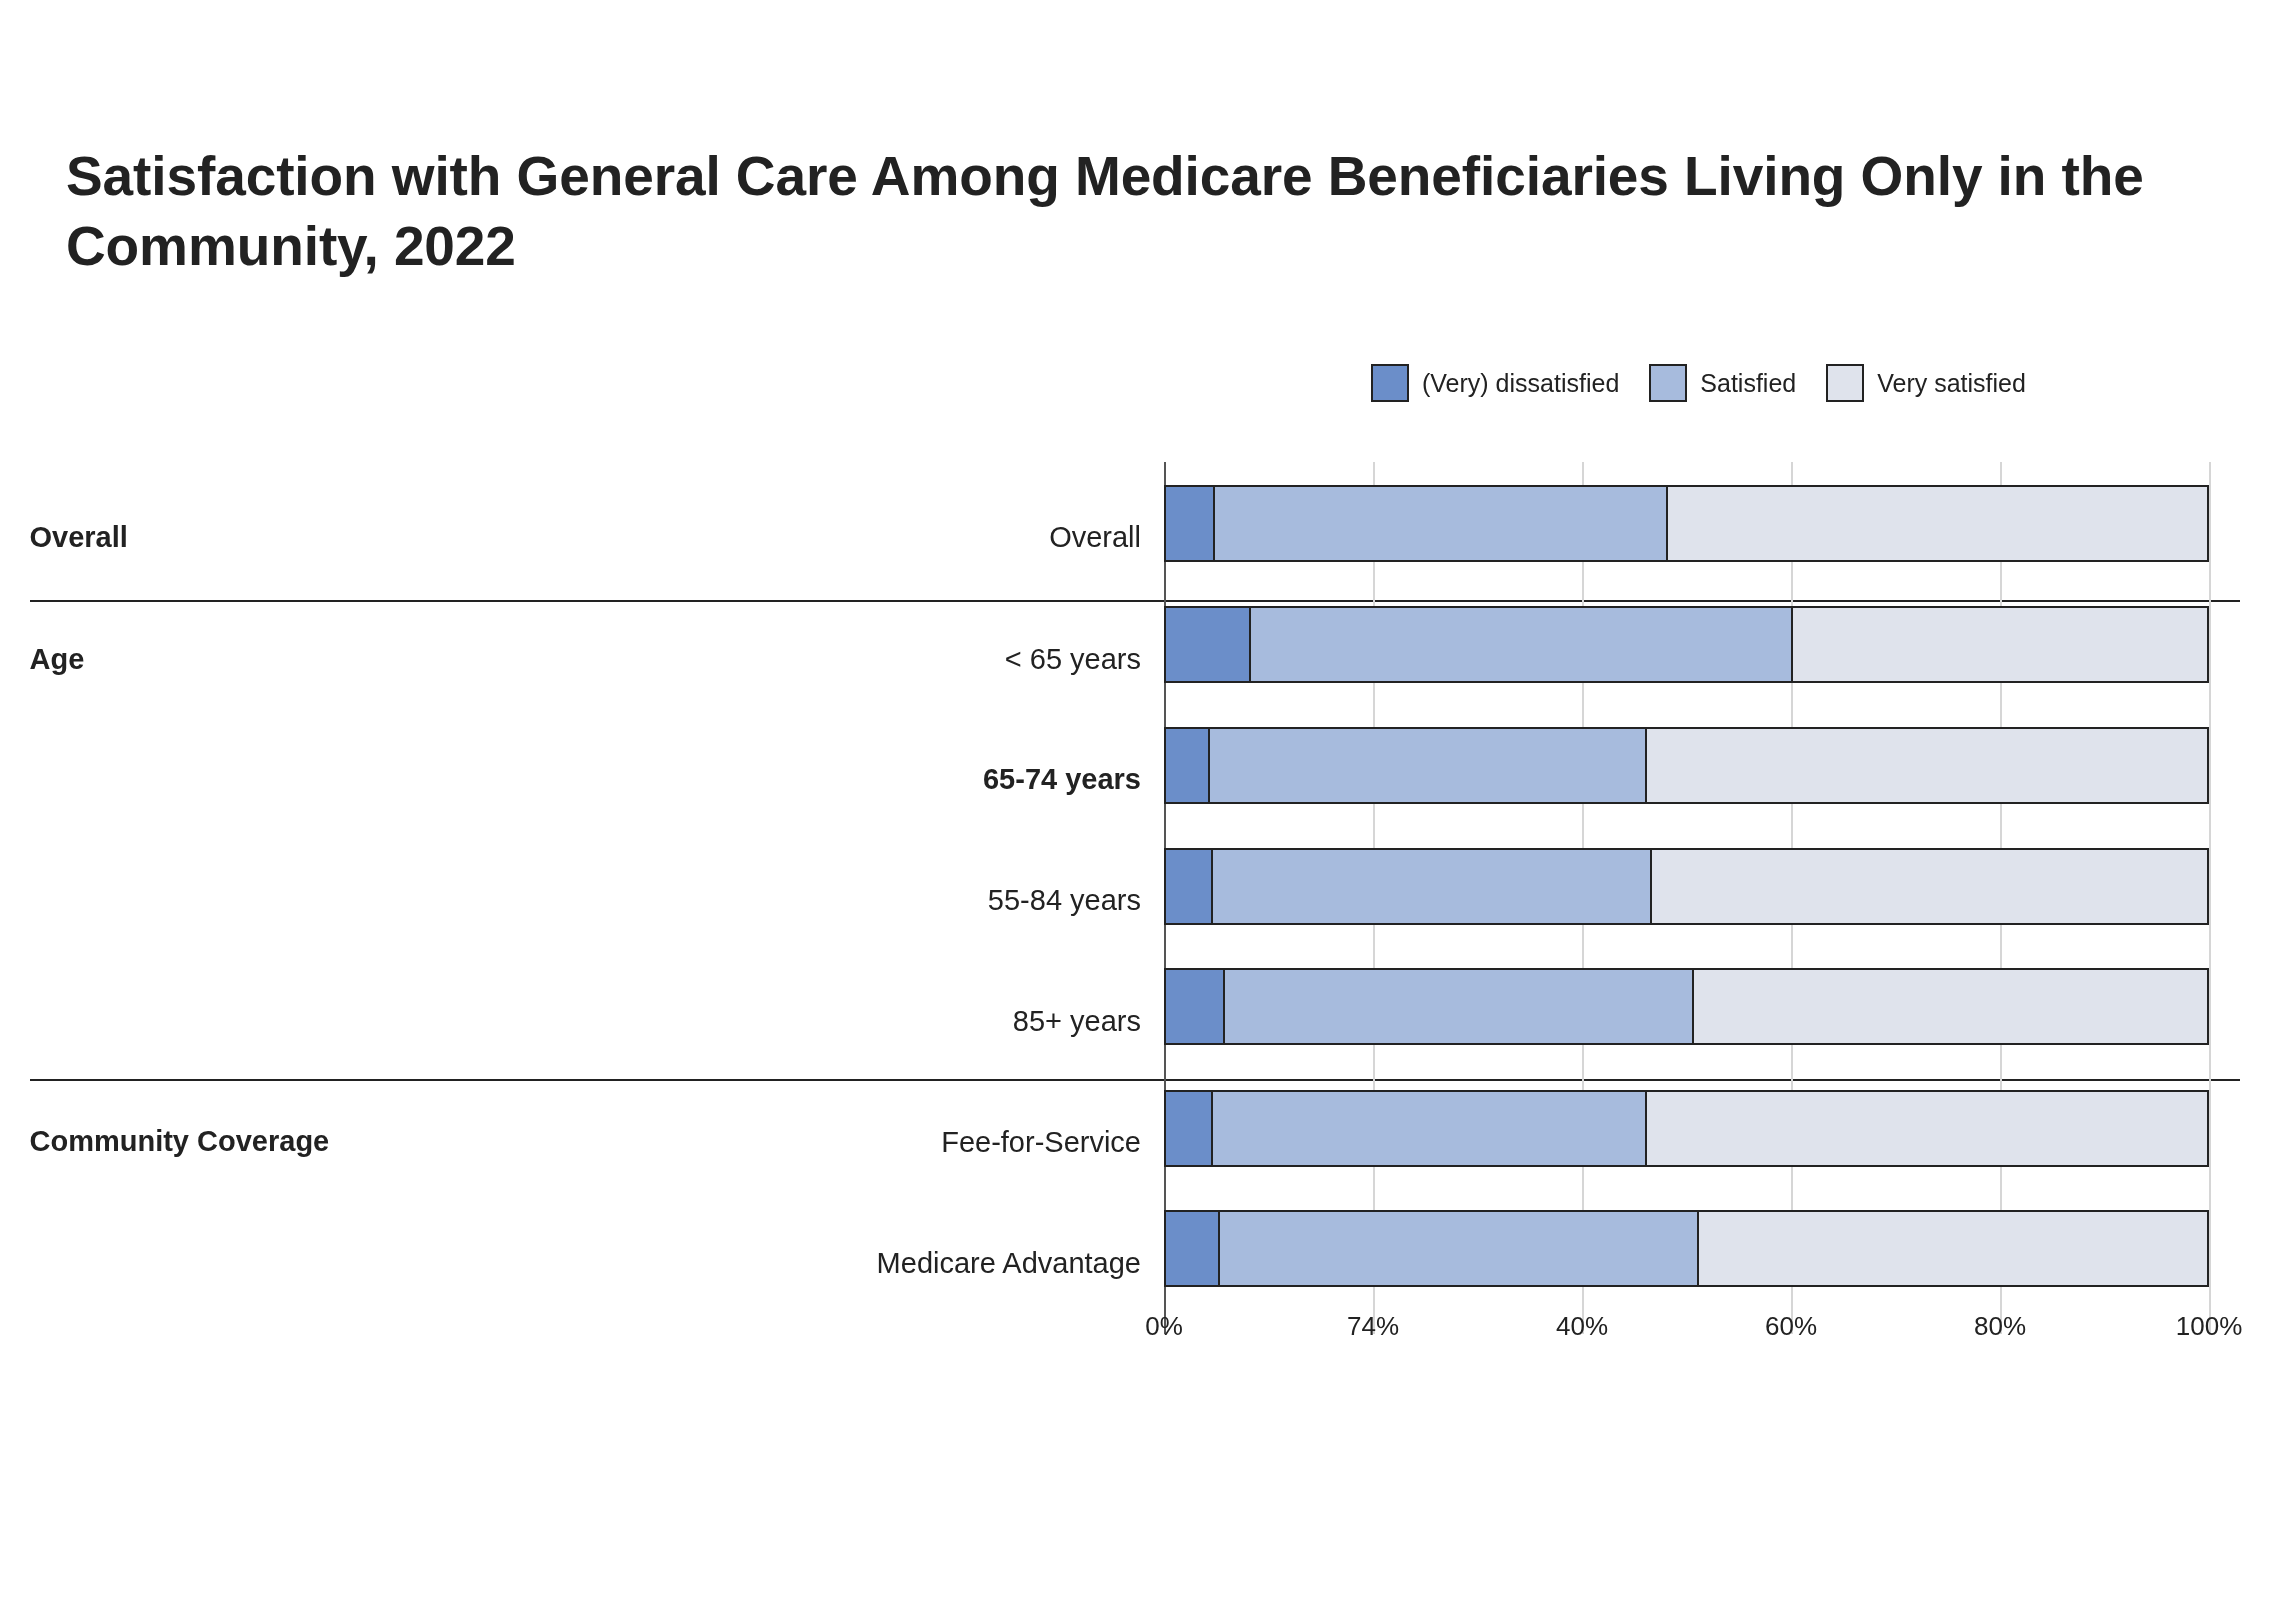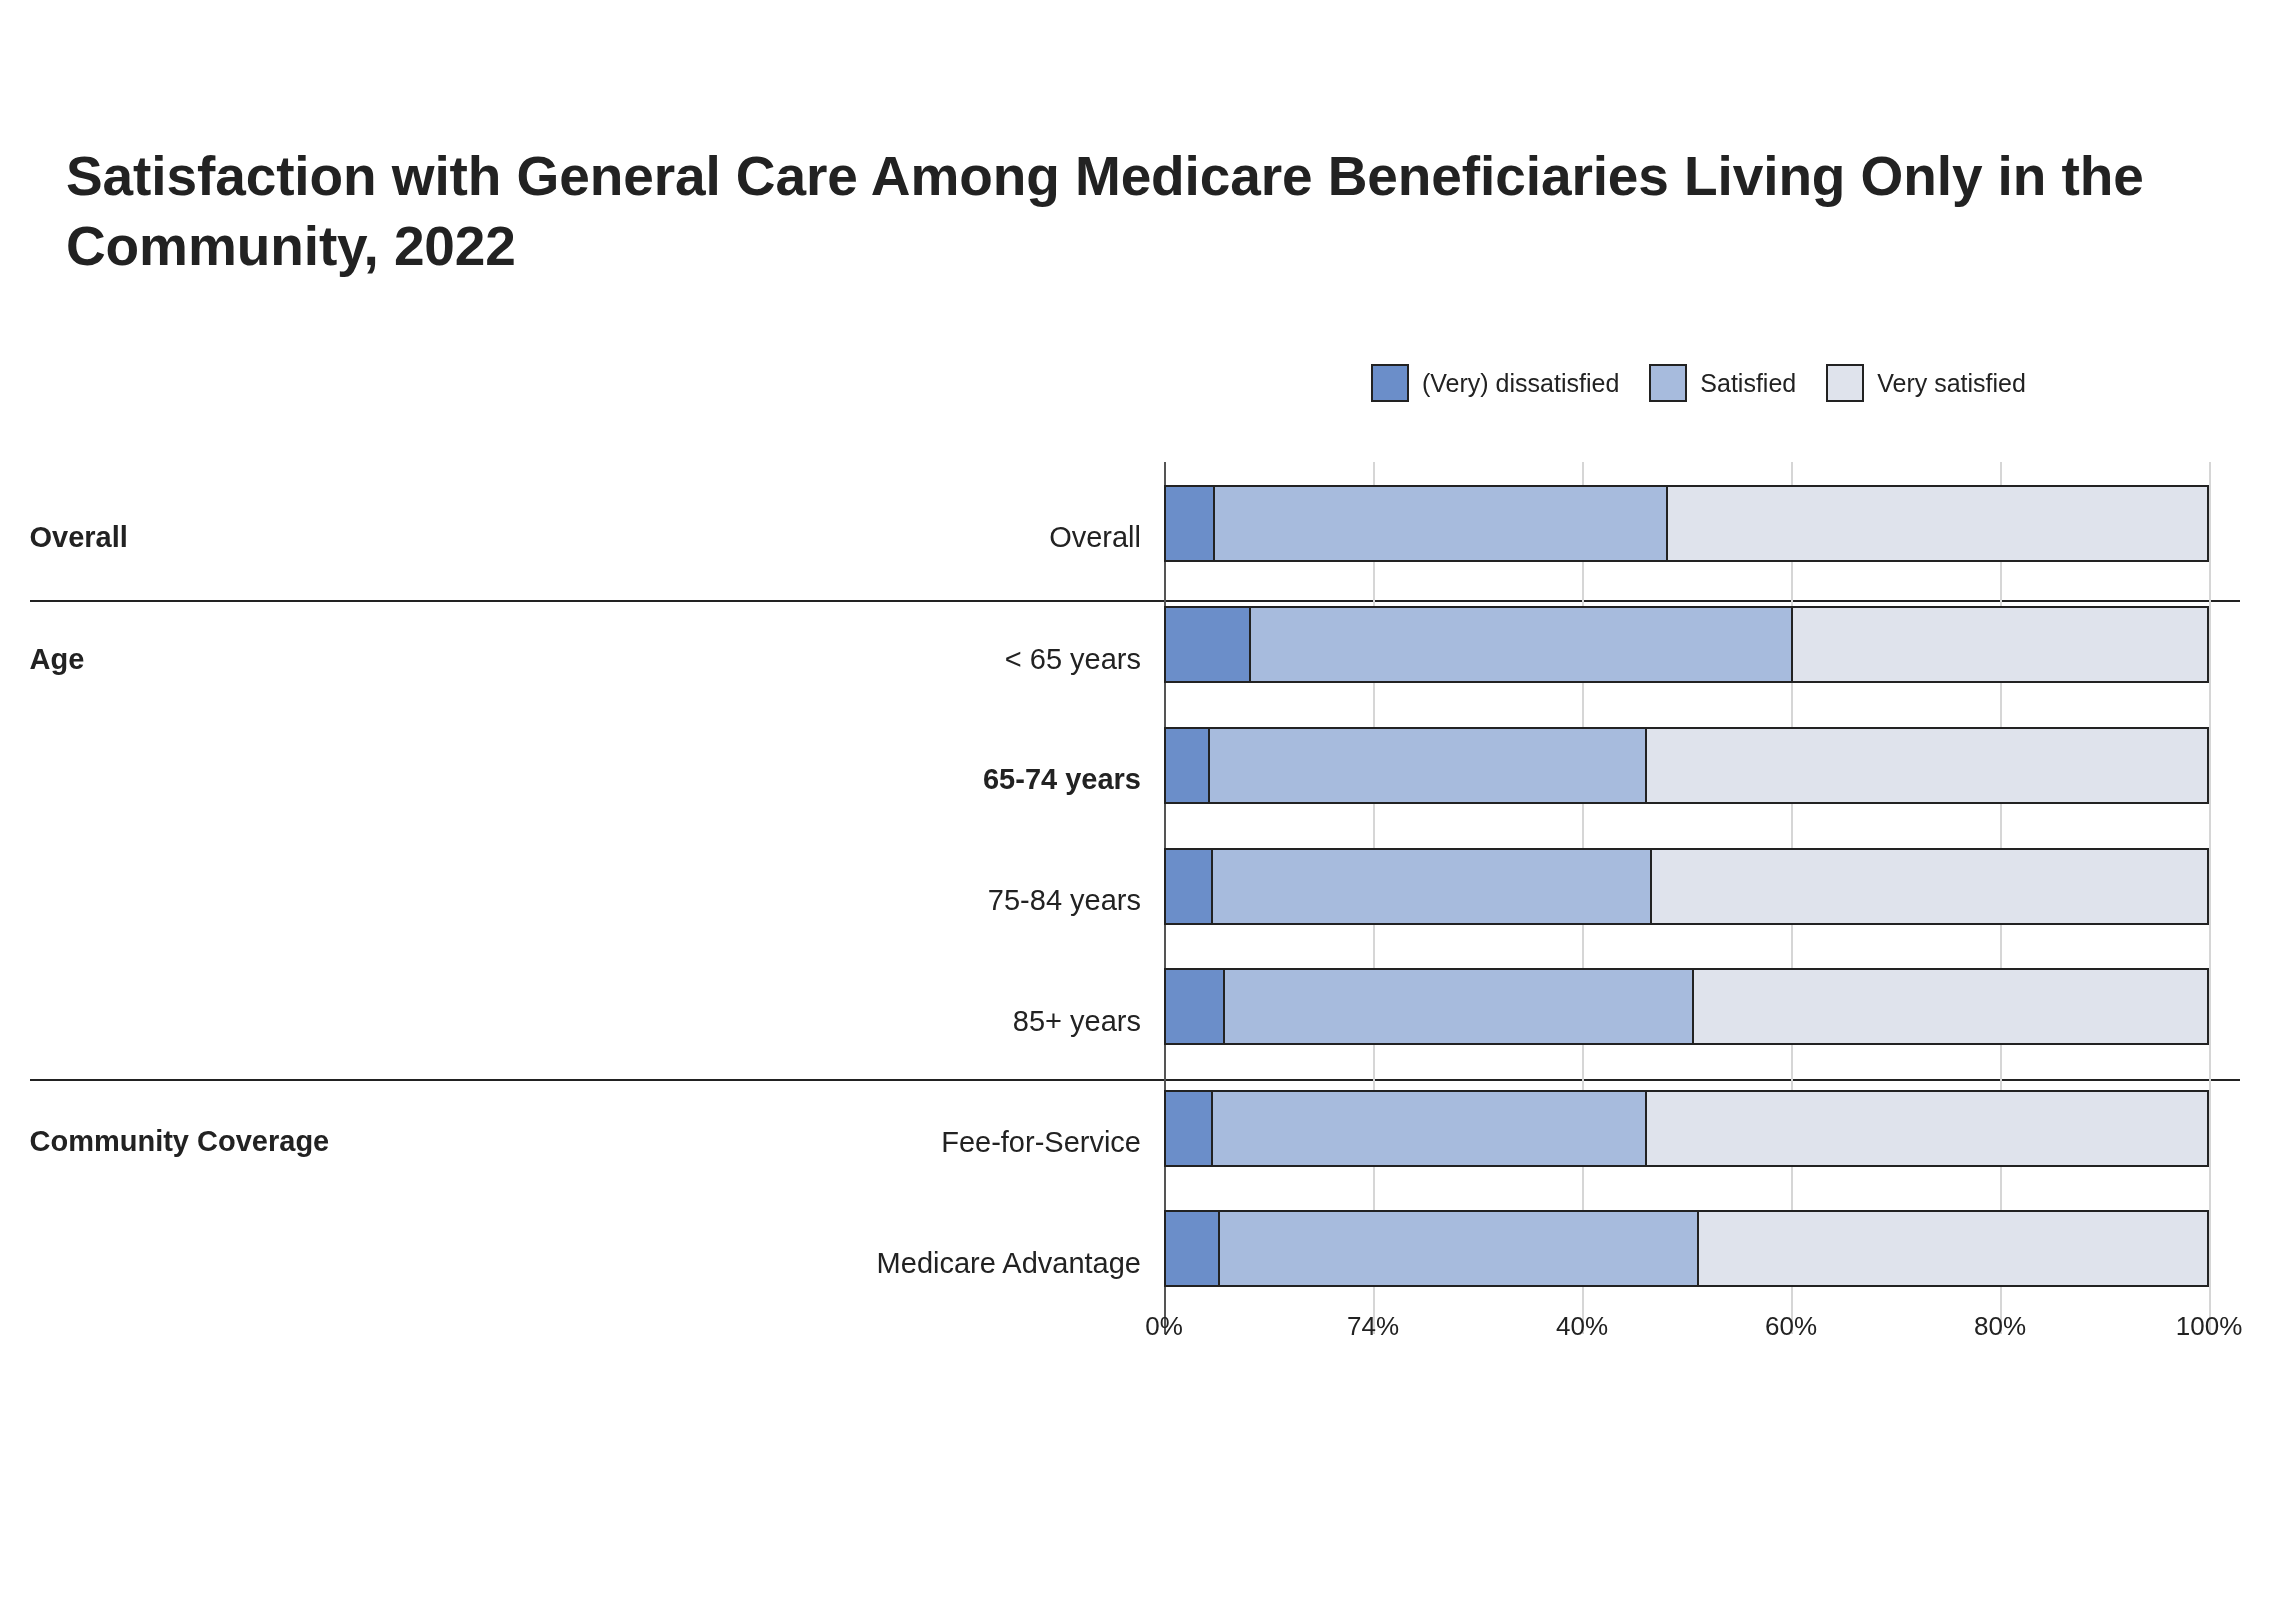--- a/index.html
+++ b/index.html
@@ -161,21 +161,21 @@
   <div class="group-sep" style="top: 600px;"></div>
   <div class="group-sep" style="top: 1079px;"></div>
 
   <div class="group-label" style="top: 521px;">Overall</div>
   <div class="group-label" style="top: 643px;">Age</div>
   <div class="group-label" style="top: 1125px;">Community Coverage</div>
 
   <div class="cat-label-wrap" style="top: 521px;">Overall</div>
   <div class="cat-label-wrap" style="top: 643px;">&lt; 65 years</div>
   <div class="cat-label-wrap" style="top: 763px; font-weight: bold;">65-74 years</div>
-  <div class="cat-label-wrap" style="top: 884px;">75-84 years</div>
+  <div class="cat-label-wrap" style="top: 884px;">55-84 years</div>
   <div class="cat-label-wrap" style="top: 1005px;">85+ years</div>
   <div class="cat-label-wrap" style="top: 1247px;">Medicare Advantage</div>
   <div class="cat-label-wrap" style="top: 1126px;">Fee-for-Service</div>
 
   <div class="plot" id="plot">
 
   <div class="plot-frame-line" style="left: 0px;"></div>
       <div class="gridline" style="left: 209px;"></div>
       <div class="gridline" style="left: 418px;"></div>
       <div class="gridline" style="left: 627px;"></div>

